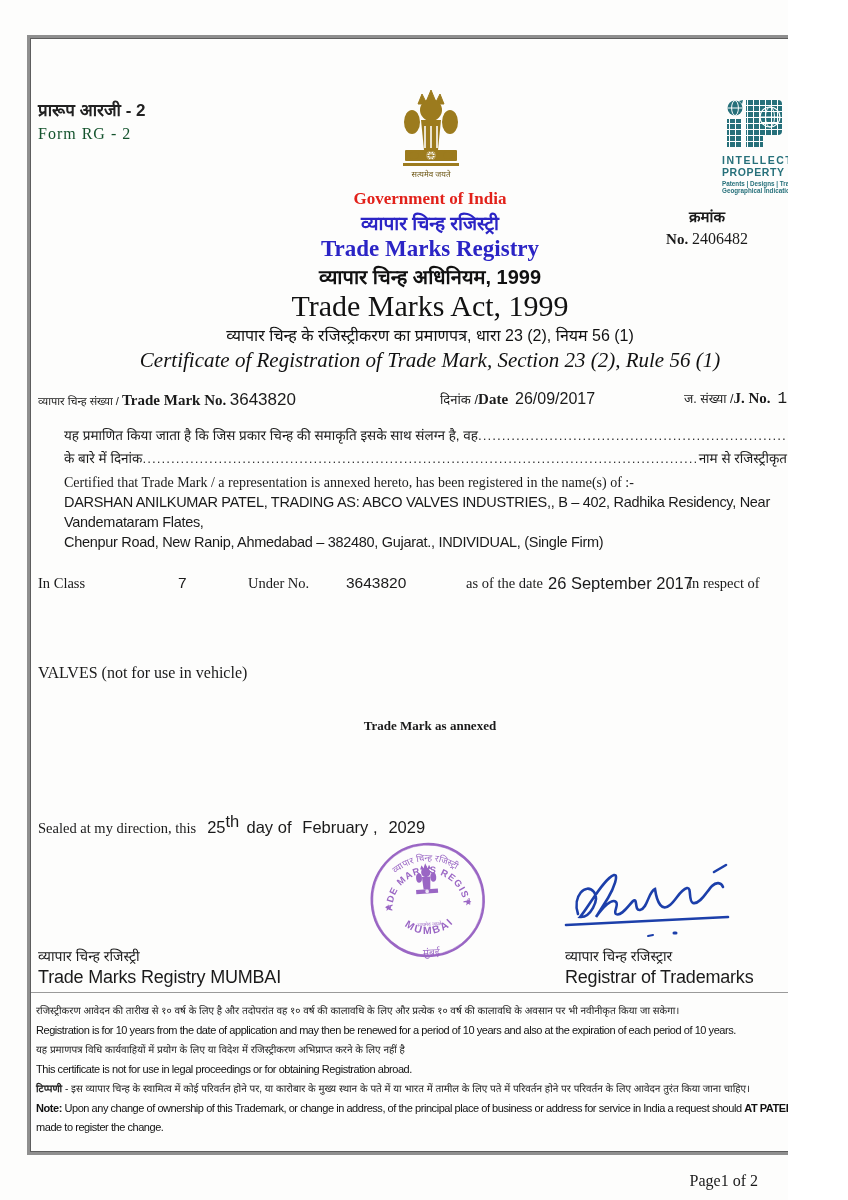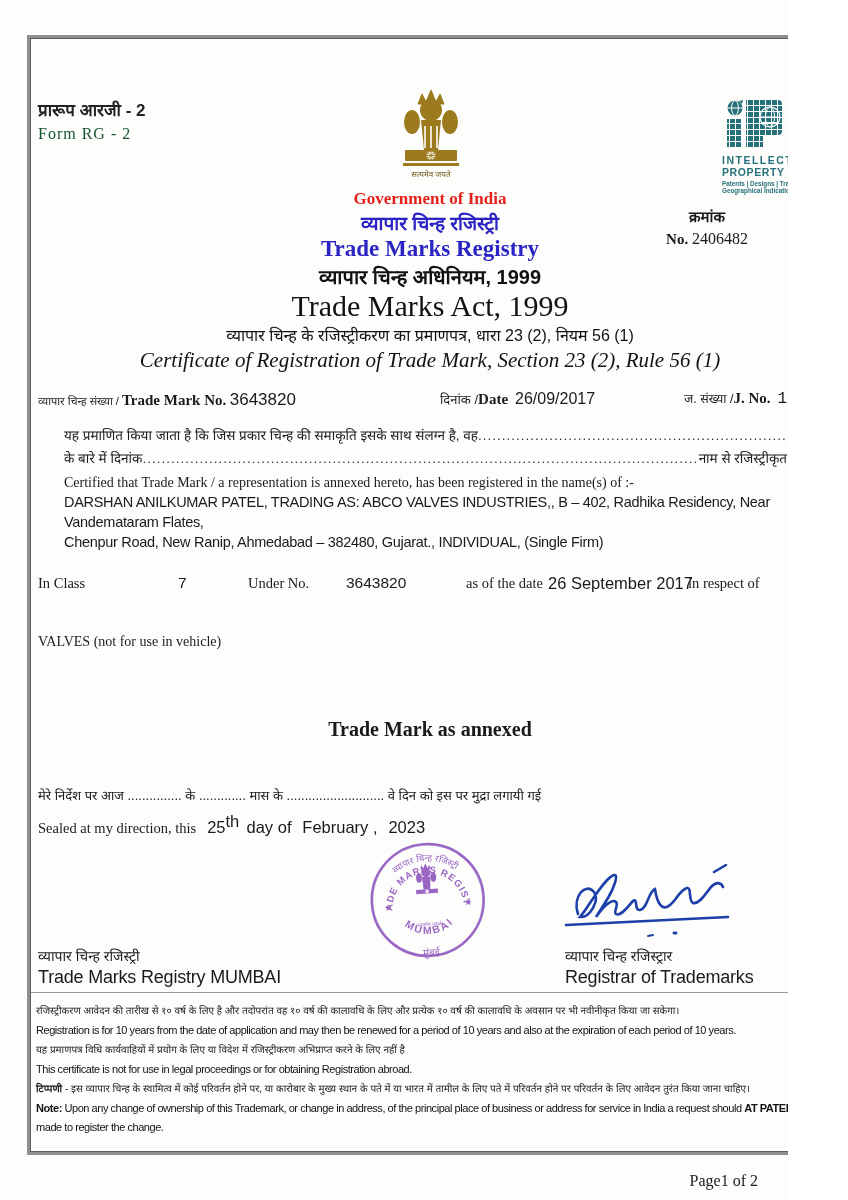--- a/index.html
+++ b/index.html
@@ -67,23 +67,23 @@
   .class-row .lbl { position:absolute; top:0; }
   .class-row .val { position:absolute; top:-1px; font-family:"Liberation Sans","DejaVu Sans",sans-serif; font-size:15.5px; }
   .cr-inclass { left:0; }
   .cr-classval { left:140px; }
   .cr-underno { left:210px; }
   .cr-underval { left:308px; }
   .cr-asof { left:428px; }
   .cr-dateval { left:510px; font-size:16.5px !important; }
   .cr-respect { left:650px; }
 
-  .goods { position:absolute; left:38px; top:634px; font-size:14px; }
-
-  .annexed { position:absolute; left:120px; top:718px; width:620px; text-align:center; font-size:20px; font-weight:bold; }
+  .goods { position:absolute; left:38px; top:664px; font-size:16px; }
+
+  .annexed { position:absolute; left:120px; top:718px; width:620px; text-align:center; font-size:13px; font-weight:bold; }
 
   .sealed-hi { position:absolute; left:38px; top:786px; font-family:"Liberation Sans","DejaVu Sans",sans-serif; font-size:13px; }
   .sealed-en { position:absolute; left:38px; top:812px; font-size:14.5px; }
   .sealed-en .big { font-family:"Liberation Sans","DejaVu Sans",sans-serif; font-size:16.5px; }
   .sealed-en sup { font-size:10px; }
 
   .stamp { position:absolute; left:356px; top:838px; width:144px; height:132px; opacity:0.88; transform:rotate(-4deg); }
   .signature { position:absolute; left:556px; top:862px; width:240px; height:88px; }
 
   .sign-left { position:absolute; left:38px; top:946px; }
@@ -210,27 +210,26 @@
     <span class="val cr-underval">3643820</span>
     <span class="lbl cr-asof">as of the date</span>
     <span class="val cr-dateval">26 September 2017</span>
     <span class="lbl cr-respect">in respect of</span>
   </div>
 
   <div class="goods">VALVES (not for use in vehicle)</div>
 
   <div class="annexed">Trade Mark as annexed</div>
 
-  <div class="sealed-hi">मेरे निर्देश पर आज ............... के ............. मास के ........................... वे दिन को इस पर मुद्रा लगायी गई</div>
   <div class="sealed-en">
     <span>Sealed at my direction, this</span>&nbsp;&nbsp;
     <span class="big">25</span><sup class="big">th</sup>&nbsp;
     <span class="big">day of</span>&nbsp;&nbsp;
     <span class="big">February ,</span>&nbsp;&nbsp;
-    <span class="big">2023</span>
+    <span class="big">2029</span>
   </div>
 
   <div class="stamp">
     <svg width="144" height="132" viewBox="-72 -66 144 132">
       <defs>
         <path id="arcOuter" d="M -49 6 A 49 49 0 0 1 49 6"></path>
         <path id="arcInner" d="M -36 5 A 36 36 0 0 1 36 5"></path>
         <path id="arcBottom" d="M -36 -6 A 36 36 0 0 0 36 -6"></path>
       </defs>
       <g stroke="#8d52bd" fill="none">

